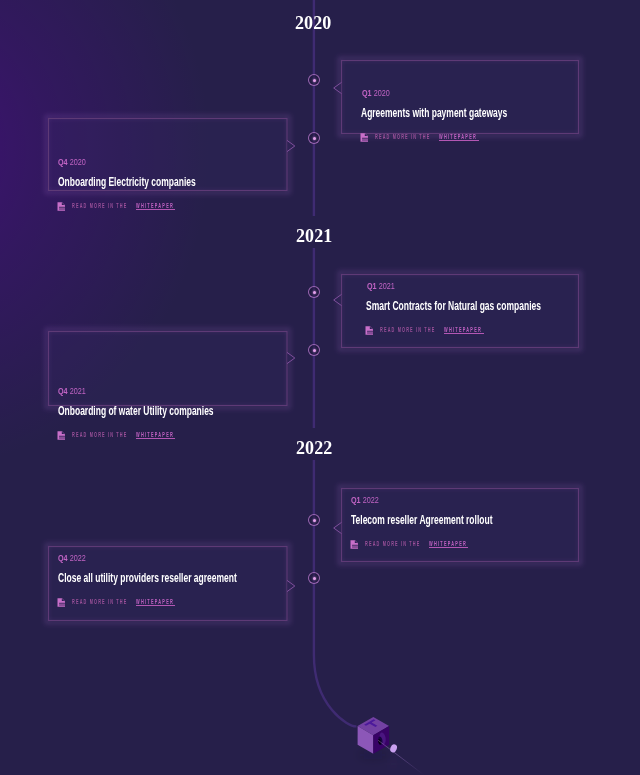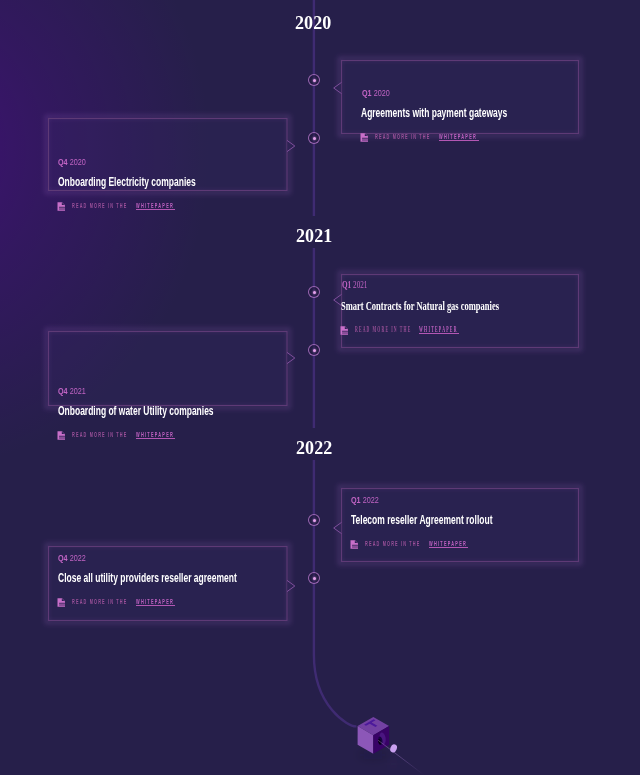--- a/index.html
+++ b/index.html
@@ -134,21 +134,21 @@
         <path d="M0.5 0.5 H9.5 L15.5 6.5 V17.5 H0.5 Z" fill="#c86fc9"></path>
         <path d="M9.1 0.9 V6.1 H14.3 Z" fill="#2a1d52"></path>
         <rect x="3.6" y="9.6" width="11.9" height="1.7" fill="#2a1d52"></rect>
         <rect x="3.6" y="13.2" width="11.9" height="1.6" fill="#2a1d52"></rect>
       </svg>
       <span class="txt" style="left:15px;">READ MORE IN THE</span>
       <span class="lnk" style="left:79px;">WHITEPAPER</span>
       <span class="uline" style="left:79px;top:8.5px;width:39.5px;"></span>
     </div>
       </div>
-      <div class="card" style="left: 332px; top: 274.5px; width: 237px; height: 73px; font-family: Liberation Serif, serif;">
+      <div class="card" style="left: 357px; top: 274.5px; width: 237px; height: 73px;">
     <div class="q" style="left:9.5px;top:6px;">
       <span class="qn">Q1</span>&nbsp;<span class="yr">2021</span>
     </div>
     <div class="title" style="left:9px;top:25px;">Smart Contracts for Natural gas companies</div>
     <div class="cta" style="left:8px;top:50px;">
       <svg class="doc" viewBox="0 0 16 18">
         <path d="M0.5 0.5 H9.5 L15.5 6.5 V17.5 H0.5 Z" fill="#c86fc9"></path>
         <path d="M9.1 0.9 V6.1 H14.3 Z" fill="#2a1d52"></path>
         <rect x="3.6" y="9.6" width="11.9" height="1.7" fill="#2a1d52"></rect>
         <rect x="3.6" y="13.2" width="11.9" height="1.6" fill="#2a1d52"></rect>

